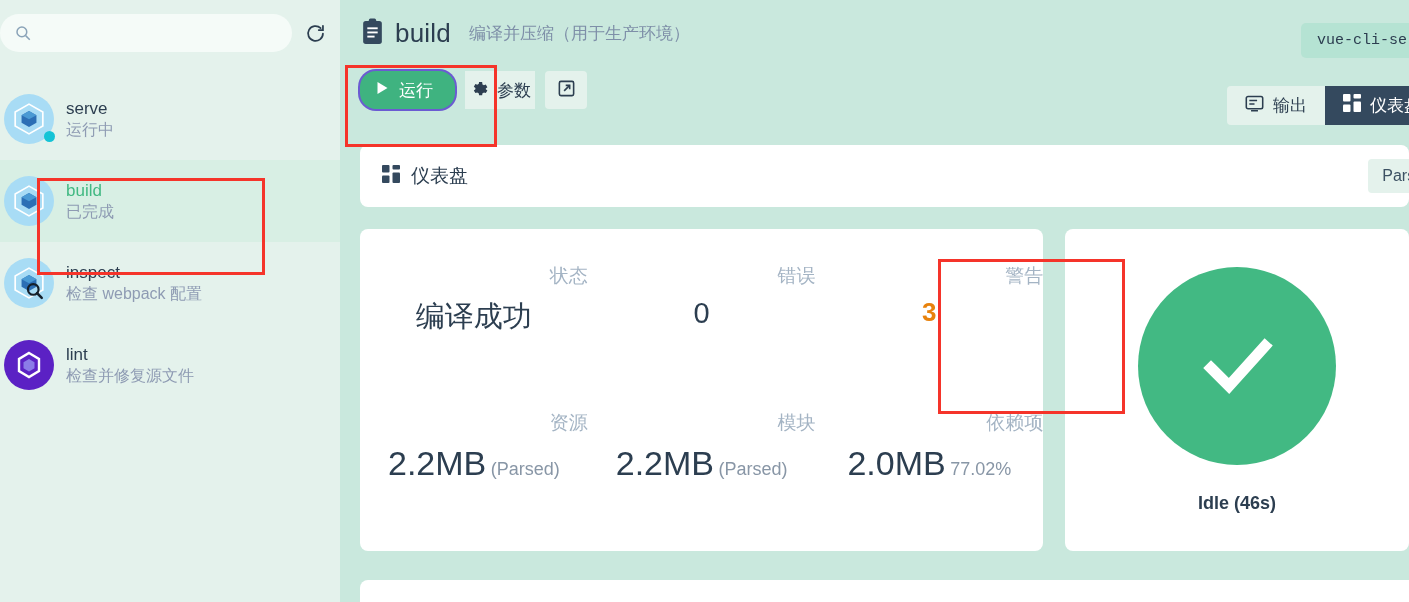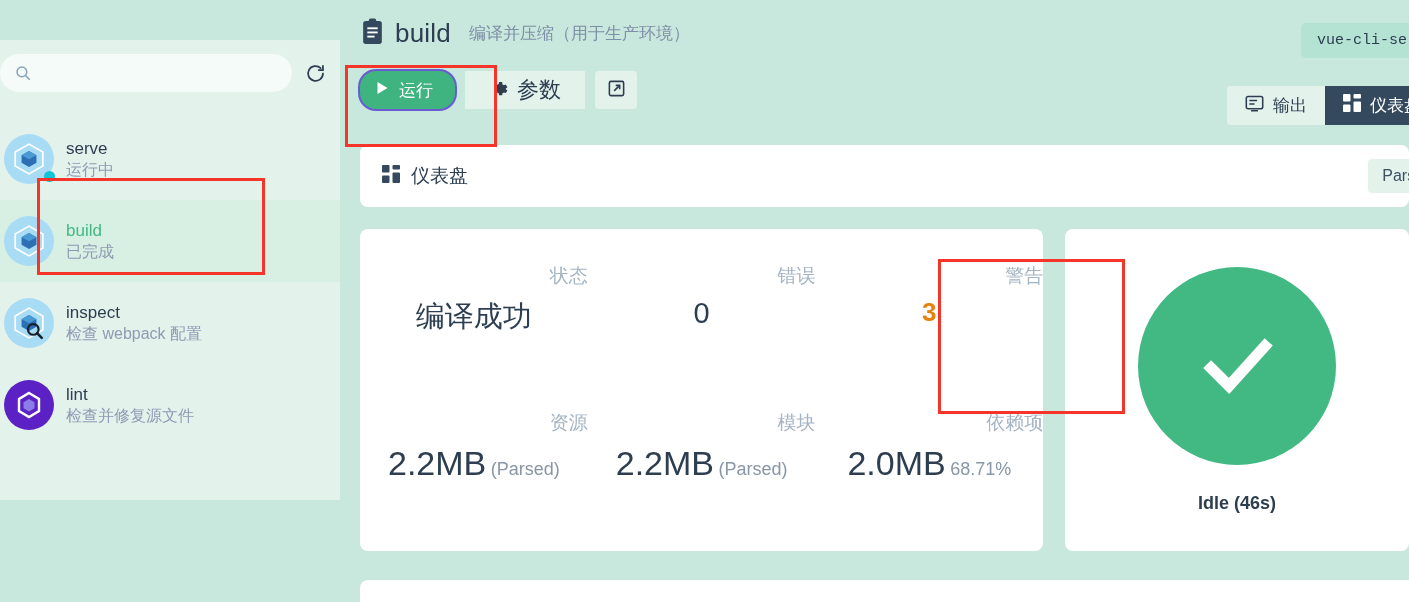--- a/index.html
+++ b/index.html
@@ -6,25 +6,24 @@
   html, body {
     width: 1409px; height: 602px;
     overflow: hidden;
     font-family: "Liberation Sans", "DejaVu Sans", sans-serif;
     background: #c9e8dd;
   }
   #app { position: relative; width: 1409px; height: 602px; display: flex; }
 
   
   #sidebar {
-    width: 340px; height: 460px;
+    width: 340px; height: 602px;
     background: #e4f2ec;
     flex: 0 0 340px;
     position: relative;
-    margin-top: 40px;
   }
   .search-row {
     height: 66px;
     display: flex; align-items: center;
     padding: 0 8px 0 0;
   }
   .search-box {
     flex: 1;
     height: 38px;
     background: #f5fbf8;
@@ -107,24 +106,24 @@
     display: flex; align-items: center; gap: 10px;
     height: 38px; padding: 0 22px 0 16px;
     background: #3fb380; color: #fff;
     border: none; border-radius: 16px;
     font-size: 17px; cursor: pointer;
     box-shadow: 0 0 0 2px #6b5bd2;
     font-family: "Liberation Sans", sans-serif;
   }
   .btn-soft {
     display: flex; align-items: center; gap: 9px;
-    height: 38px; padding: 0 24px;
+    height: 38px; padding: 0 4px;
     background: #e4f2ec; color: #2c3e50;
     border: none; border-radius: 0;
-    font-size: 22px; cursor: pointer;
+    font-size: 17px; cursor: pointer;
     font-family: "Liberation Sans", sans-serif;
   }
   .btn-icon-only {
     width: 42px; height: 38px; padding: 0;
     display: flex; align-items: center; justify-content: center;
     background: #e4f2ec; border: none; border-radius: 4px; cursor: pointer;
   }
 
   .chip-project {
     position: absolute; right: -14px; top: 23px;
@@ -440,21 +439,21 @@
             <div class="stat-label">模块</div>
             <div>
               <span class="stat-value">2.2MB</span>
               <span class="stat-sub">(Parsed)</span>
             </div>
           </div>
           <div class="stat">
             <div class="stat-label">依赖项</div>
             <div>
               <span class="stat-value">2.0MB</span>
-              <span class="stat-sub">68.71%</span>
+              <span class="stat-sub">77.02%</span>
             </div>
           </div>
         </div>
       </div>
 
       <div class="card card-status">
         <div class="green-circle">
           <svg width="100" height="100" viewBox="0 0 100 100" fill="none" stroke="#ffffff" stroke-width="11" stroke-linecap="square">
             <polyline points="24,52 42,70 78,30"></polyline>
           </svg>

